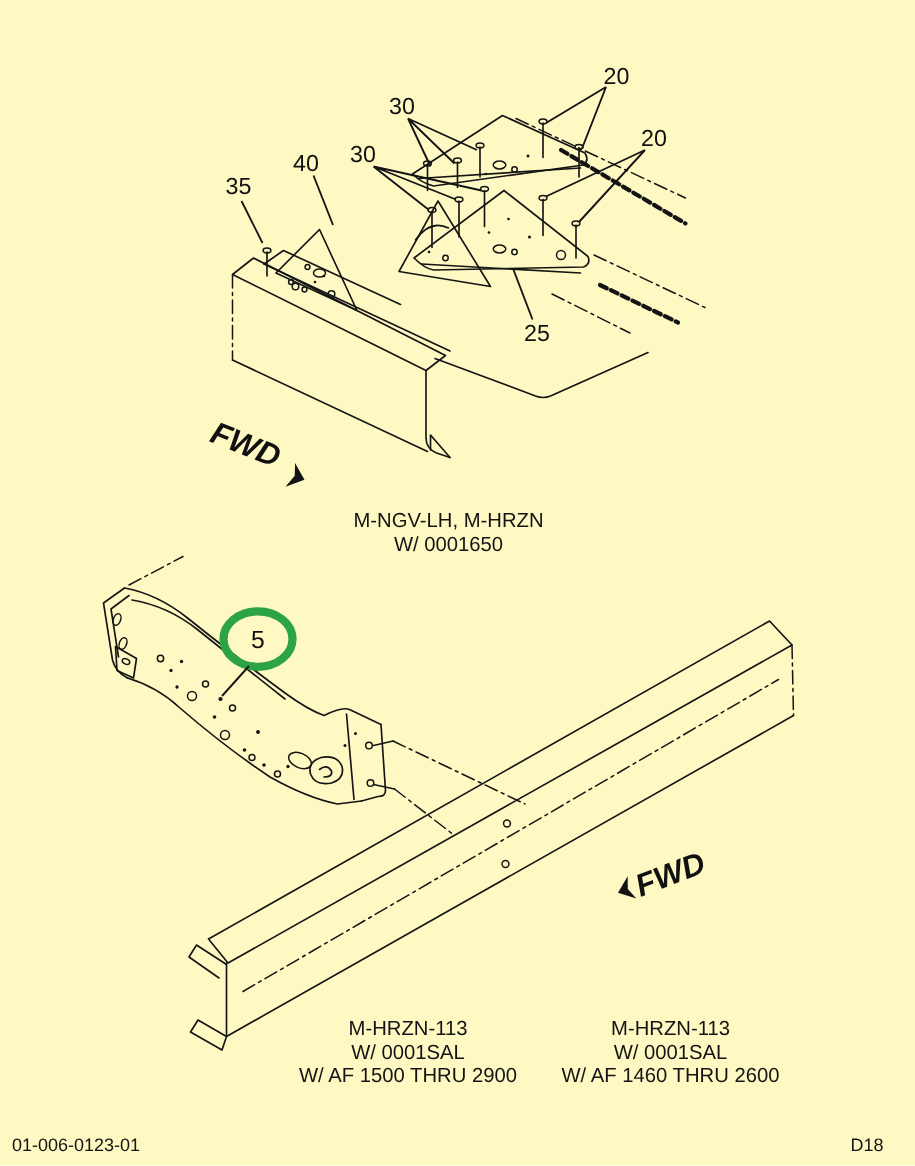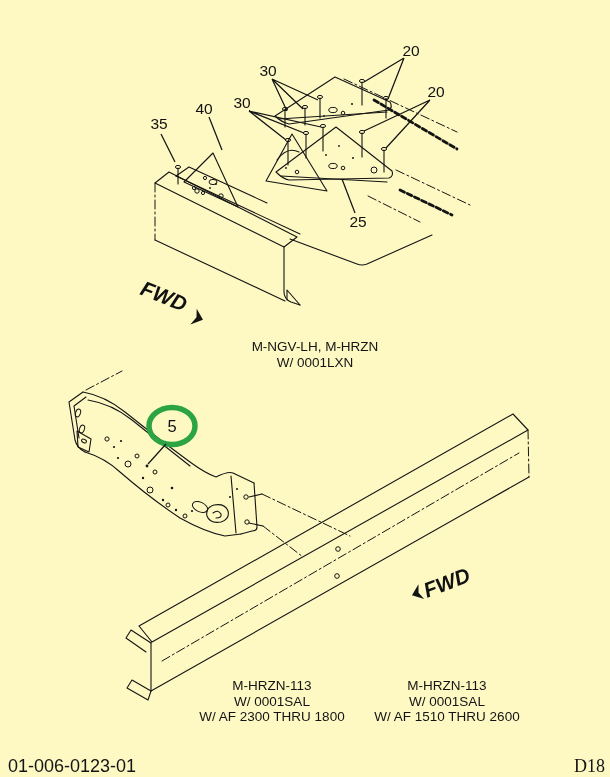--- a/index.html
+++ b/index.html
@@ -8,21 +8,21 @@
   .art{position:absolute;left:0;top:0;}
   .ln{stroke:#141414;fill:none;stroke-width:1.1;stroke-linecap:round;stroke-linejoin:round;}
   .phantom{stroke-dasharray:9 3 2 3;stroke-width:1;}
   .hatch{stroke-width:2.8;stroke-dasharray:5 3;}
   .hole{stroke:#141414;fill:none;stroke-width:1;}
   .fill{fill:#141414;stroke:none;}
   .lead{stroke:#141414;fill:none;stroke-width:1.25;}
   text.callout{font-size:15.5px;fill:#111;text-anchor:middle;font-family:"Liberation Sans",sans-serif;}
   text.fwd{font-size:21px;font-weight:bold;font-style:italic;fill:#111;font-family:"Liberation Sans",sans-serif;}
   .caption{position:absolute;text-align:center;font-size:13.5px;line-height:15.6px;color:#141414;}
-  .footer{position:absolute;font-size:18px;color:#141414;}
+  .footer{position:absolute;font-size:12px;color:#141414;}
   .hl{stroke-width:5.5;fill:none;}
 </style>
 </head>
 <body>
 
 <div class="page">
 
 <svg class="art" width="610" height="777" viewBox="0 0 610 777">
 
   <g>
@@ -240,32 +240,32 @@
 
     <g>
       <g transform="translate(427,598) rotate(-21)">
         <text class="fwd" x="0" y="0">FWD</text>
         <path class="fill" d="M-3,-16 L-13,-8 L-3,0 L-6,-8 Z"></path>
       </g>
     </g>
   </g>
 </svg>
 
-<div class="caption" style="left:175px;top:339px;width:280px;">
+<div class="caption" style="left:159px;top:339px;width:280px;">
   <div>M-NGV-LH, M-HRZN</div>
-  <div>W/ 0001LXN</div>
+  <div>W/ 0001650</div>
 </div>
 
 <div class="caption" style="left:152px;top:678px;width:240px;">
   <div>M-HRZN-113</div>
   <div>W/ 0001SAL</div>
-  <div>W/ AF 2300 THRU 1800</div>
+  <div>W/ AF 1500 THRU 2900</div>
 </div>
 <div class="caption" style="left:327px;top:678px;width:240px;">
   <div>M-HRZN-113</div>
   <div>W/ 0001SAL</div>
-  <div>W/ AF 1510 THRU 2600</div>
+  <div>W/ AF 1460 THRU 2600</div>
 </div>
 
 <div class="footer" style="left:8px;top:756px;">01-006-0123-01</div>
-<div class="footer" style="right:5px;top:756px;font-family:Liberation Serif, serif;">D18</div>
+<div class="footer" style="right:21px;top:756px;">D18</div>
 
 </div>
 
 </body></html>

